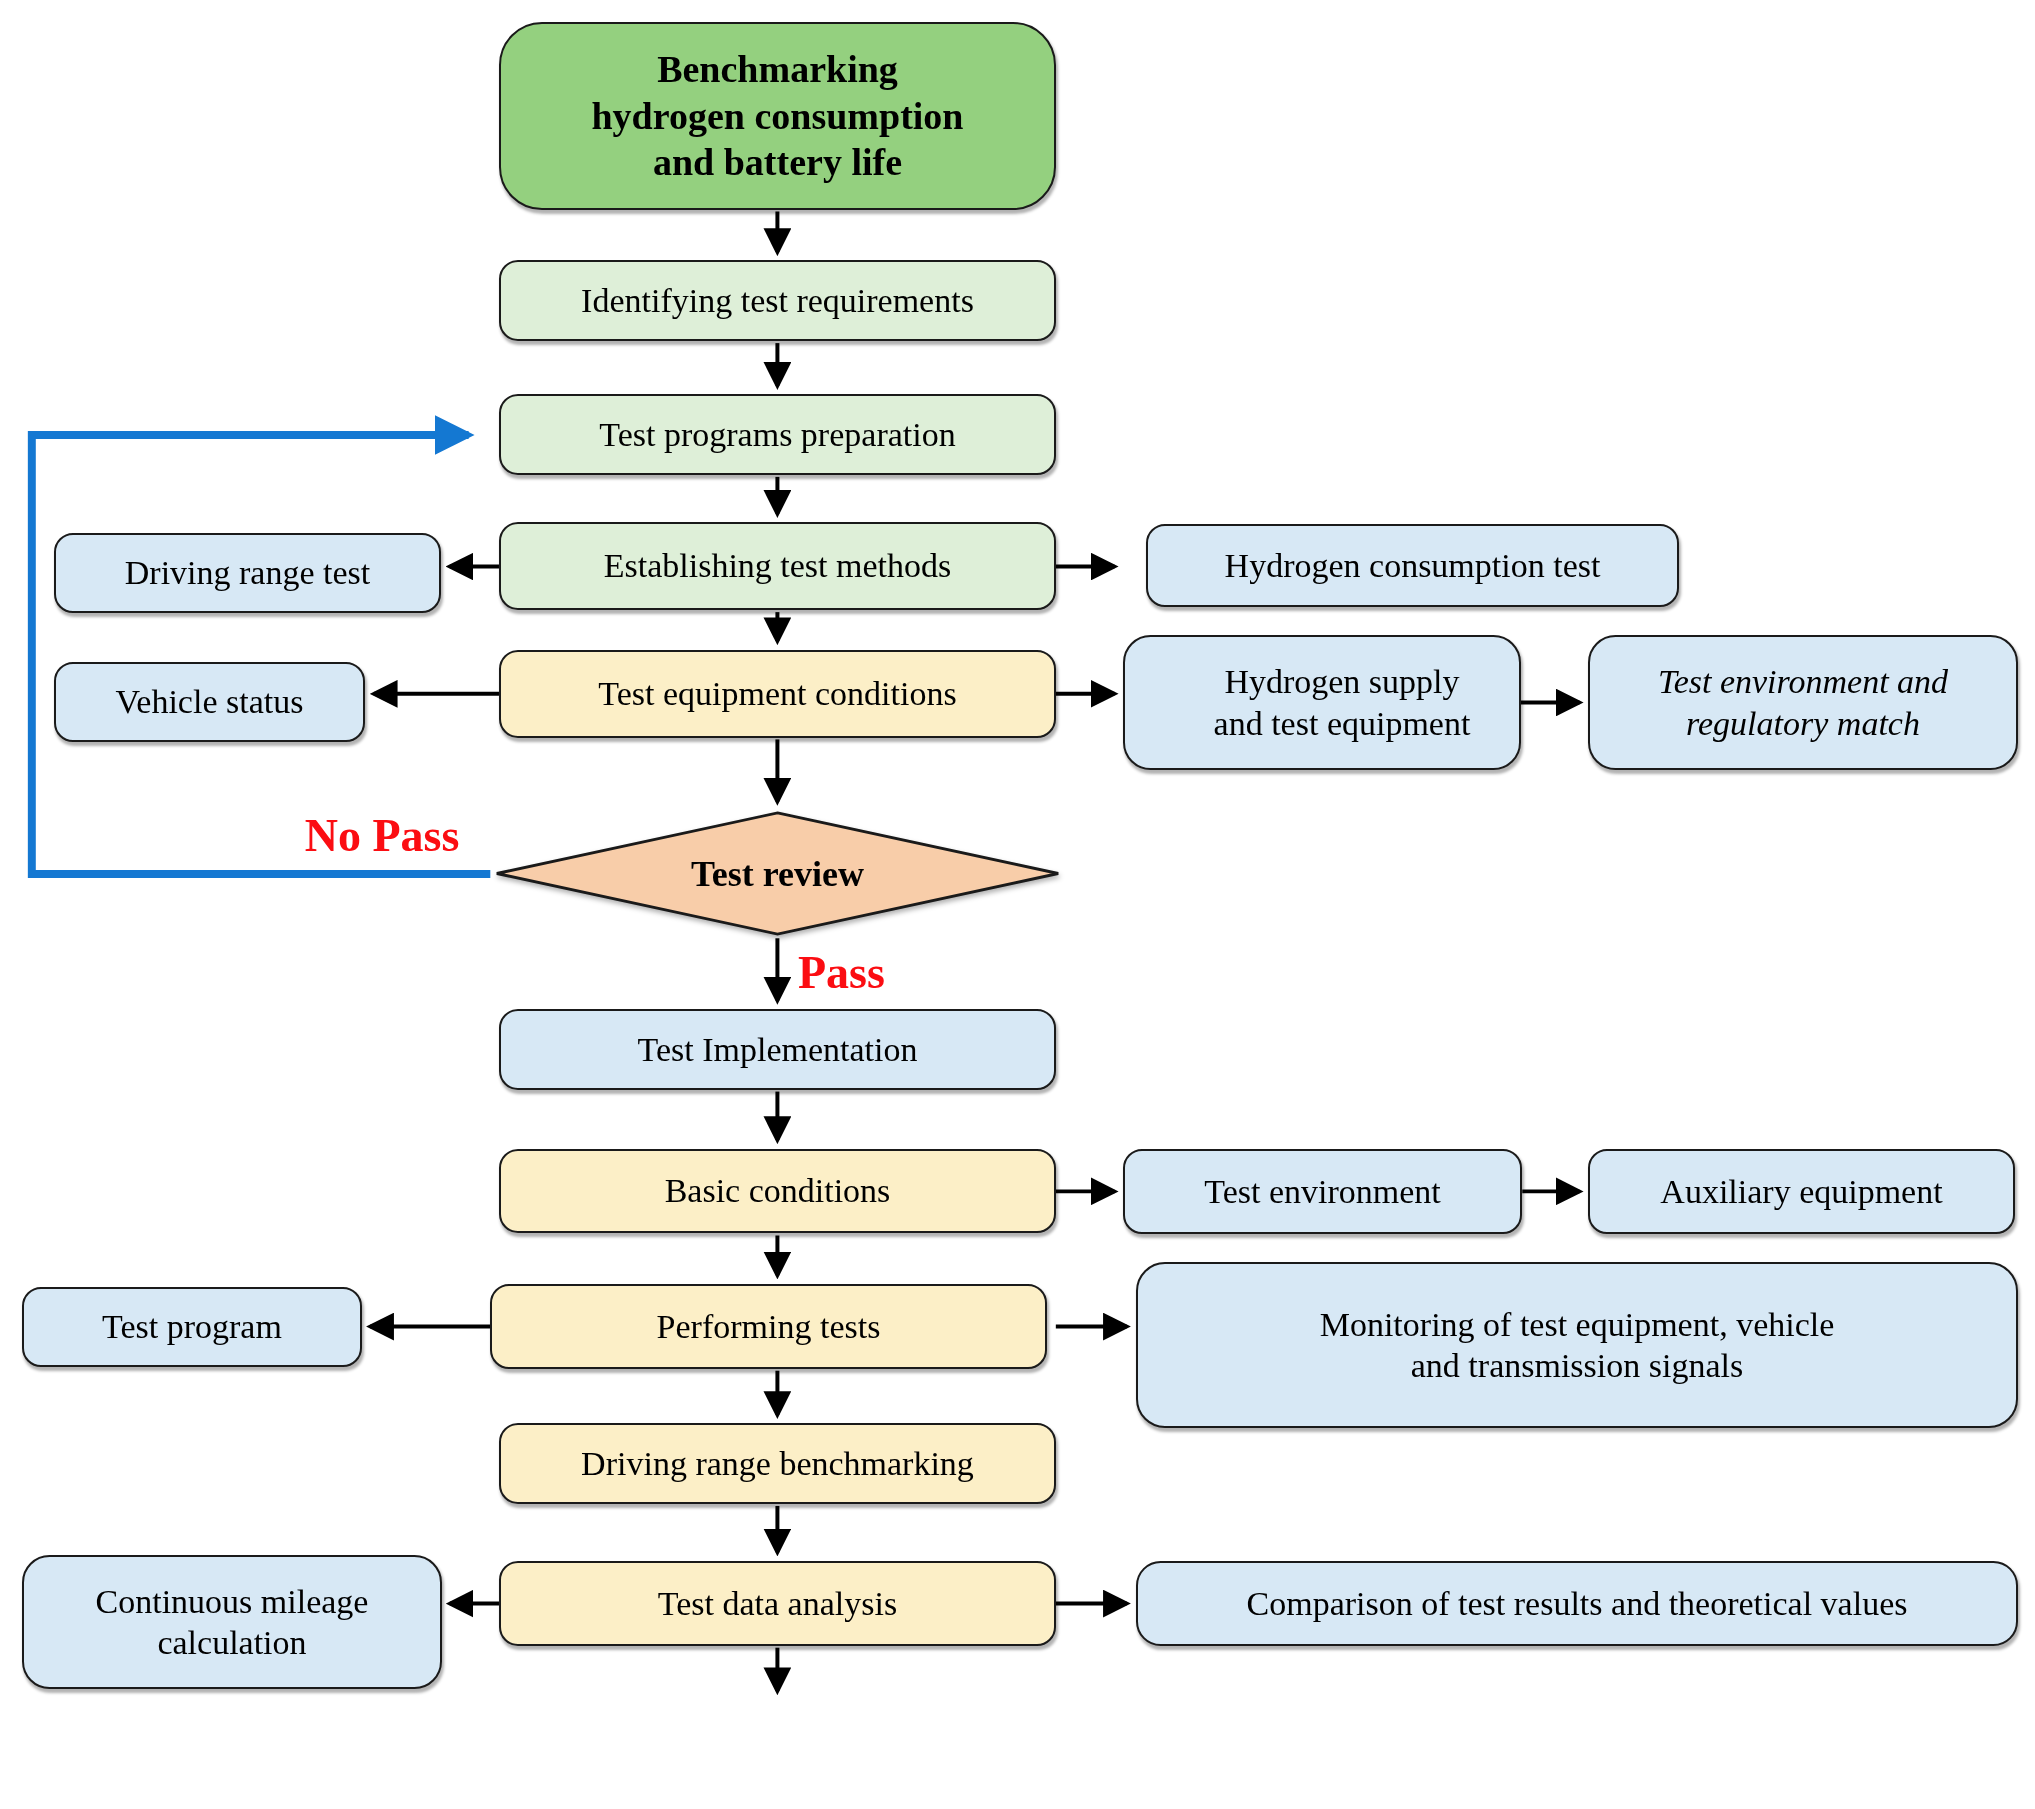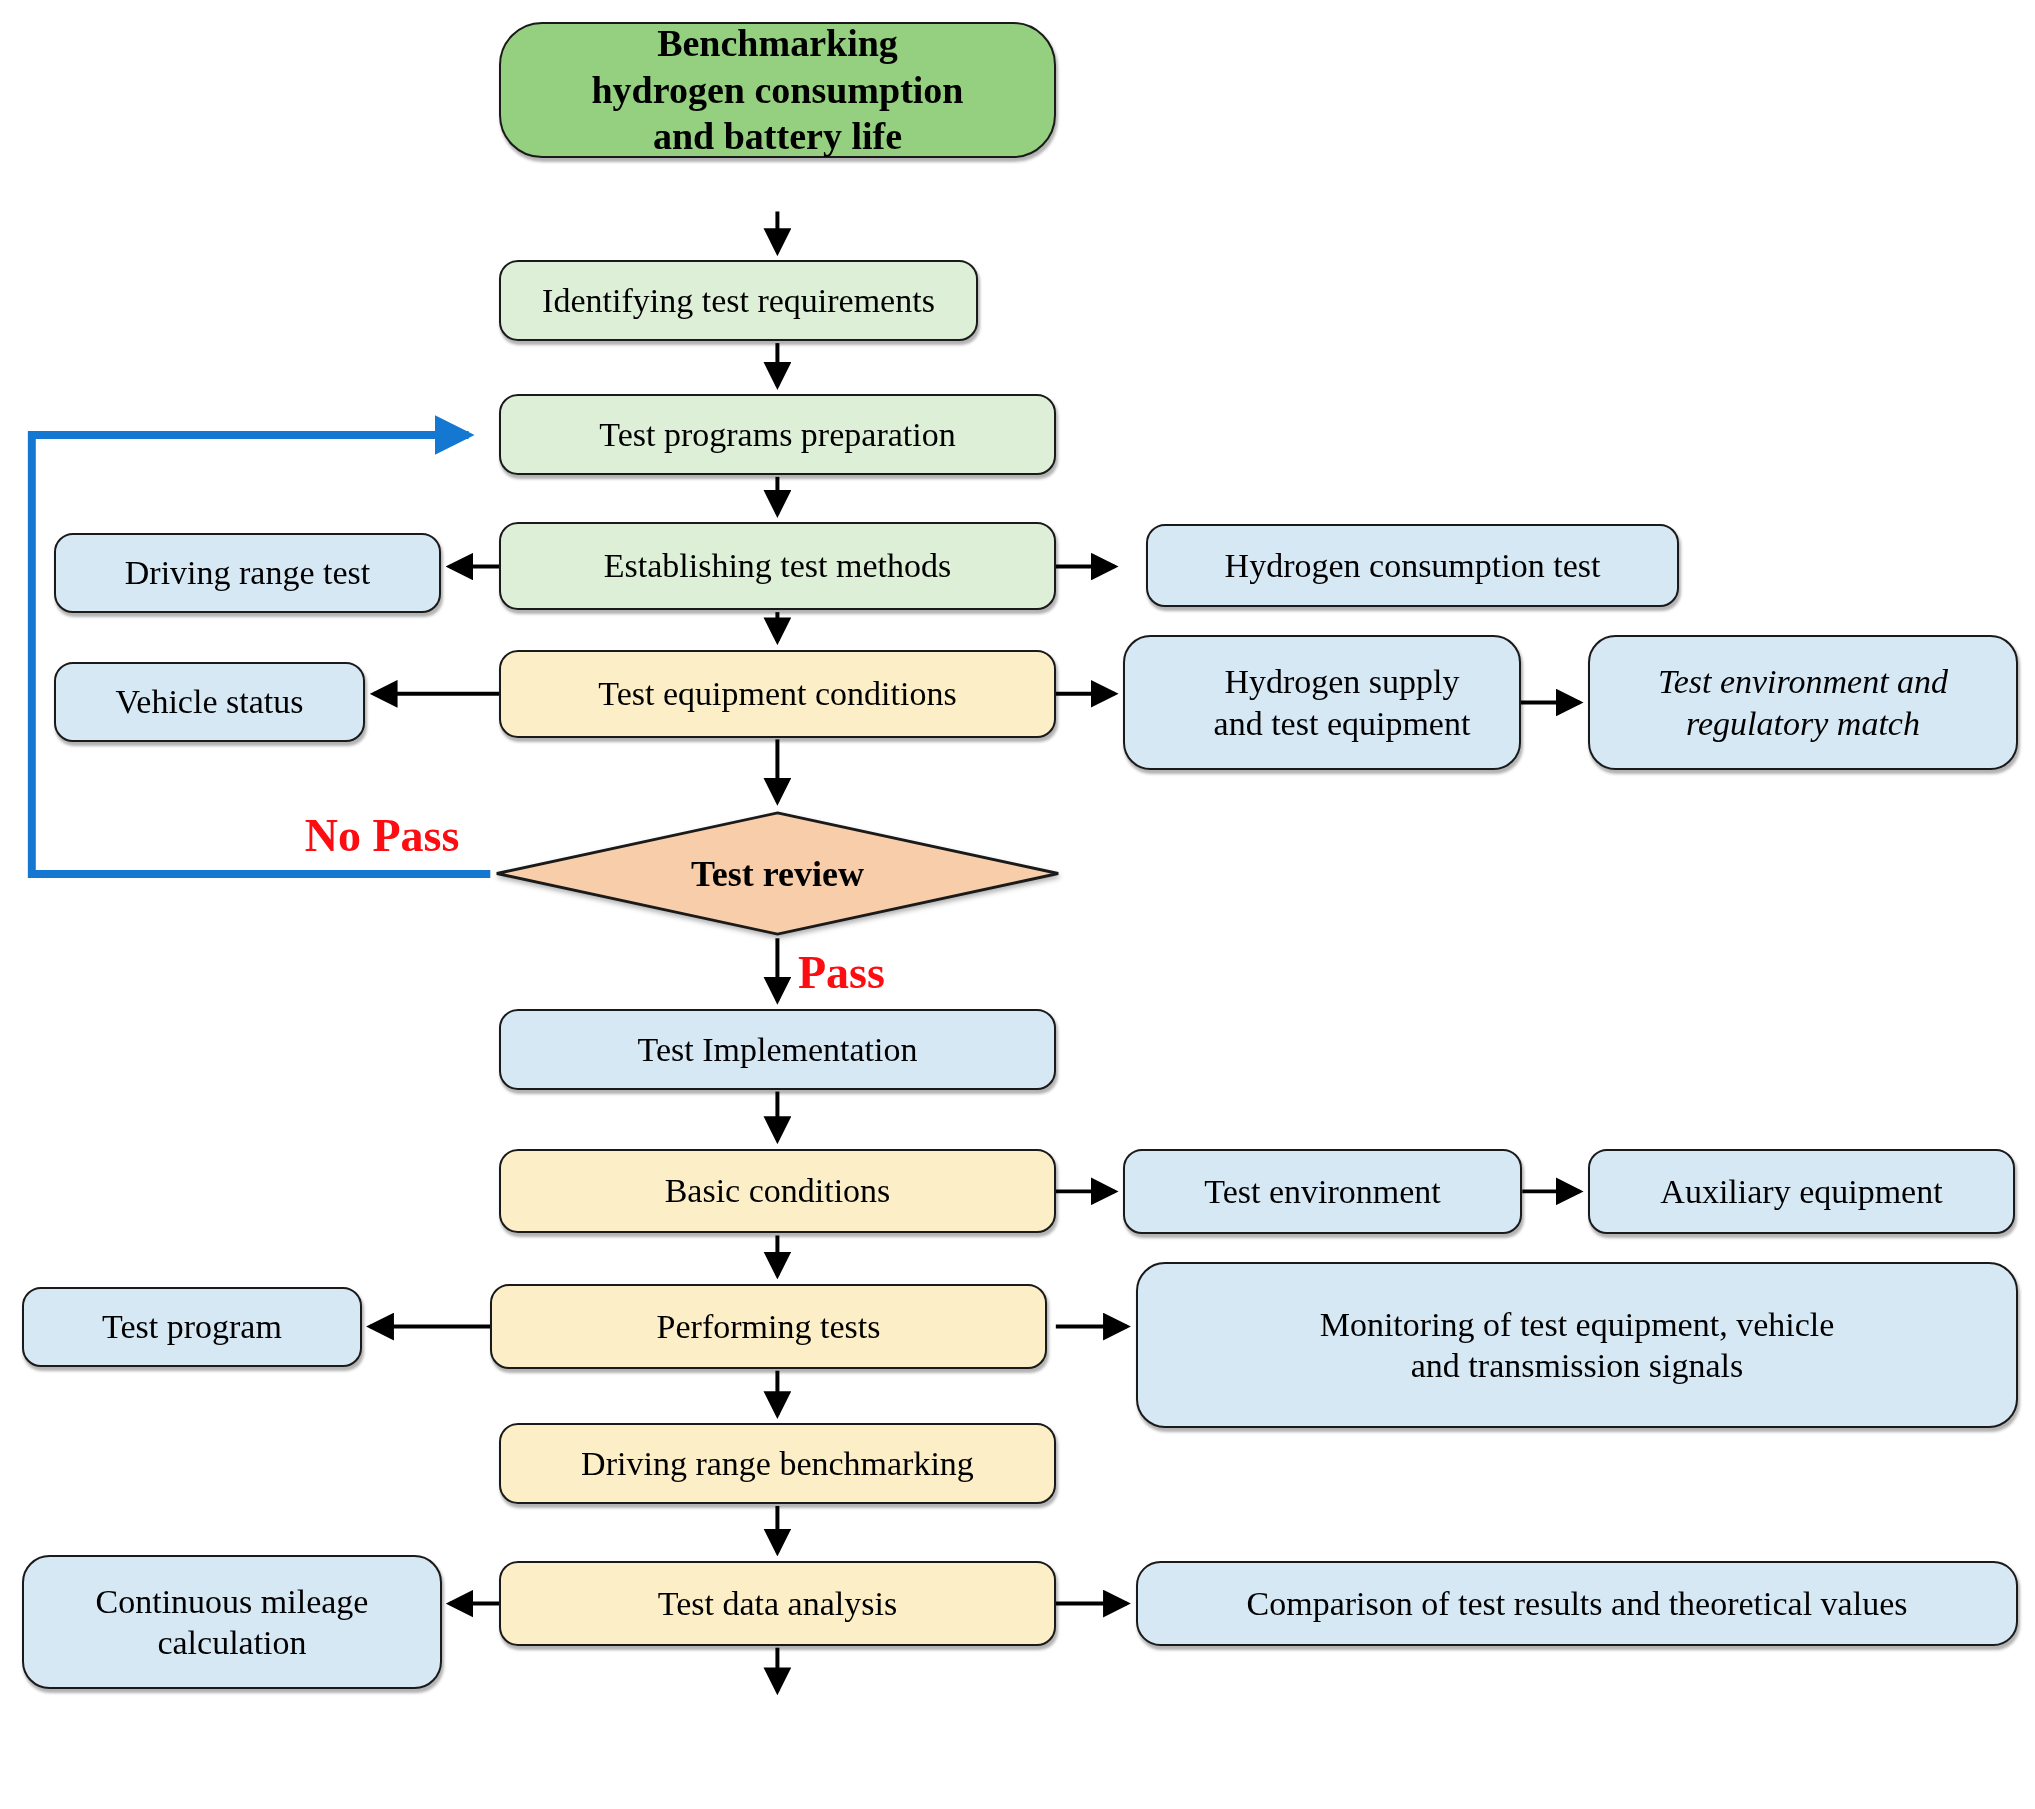--- a/index.html
+++ b/index.html
@@ -22,22 +22,22 @@
     white-space:pre-line;
     box-shadow:1.4px 3.6px 2.9px rgba(0,0,0,0.30);
   }
   .green{background:var(--green,#94d07f);}
   .lgreen{background:var(--light-green,#deefd8);}
   .blue{background:var(--blue,#d7e8f5);}
   .yellow{background:var(--yellow,#fcefc7);}
   .bold{font-weight:bold;}
 
   
-  #n-benchmarking{left:499px;top:22px;width:557px;height:136px;border-radius:43px;font-size:38px;}
-  #n-identifying{left:499px;top:260px;width:479px;height:81px;}
+  #n-benchmarking{left:499px;top:22px;width:557px;height:188px;border-radius:43px;font-size:38px;}
+  #n-identifying{left:499px;top:260px;width:557px;height:81px;}
   #n-programs{left:499px;top:394px;width:557px;height:81px;}
   #n-methods{left:499px;top:522px;width:557px;height:88px;}
   #n-equip-cond{left:499px;top:650px;width:557px;height:88px;}
   #n-implementation{left:499px;top:1009px;width:557px;height:81px;}
   #n-basic{left:499px;top:1149px;width:557px;height:84px;}
   #n-performing{left:490px;top:1284px;width:557px;height:85px;}
   #n-range-bench{left:499px;top:1423px;width:557px;height:81px;}
   #n-analysis{left:499px;top:1561px;width:557px;height:85px;}
   #n-report{left:499px;top:1700px;width:557px;height:88px;border-radius:14.5px;font-size:36px;}
 

